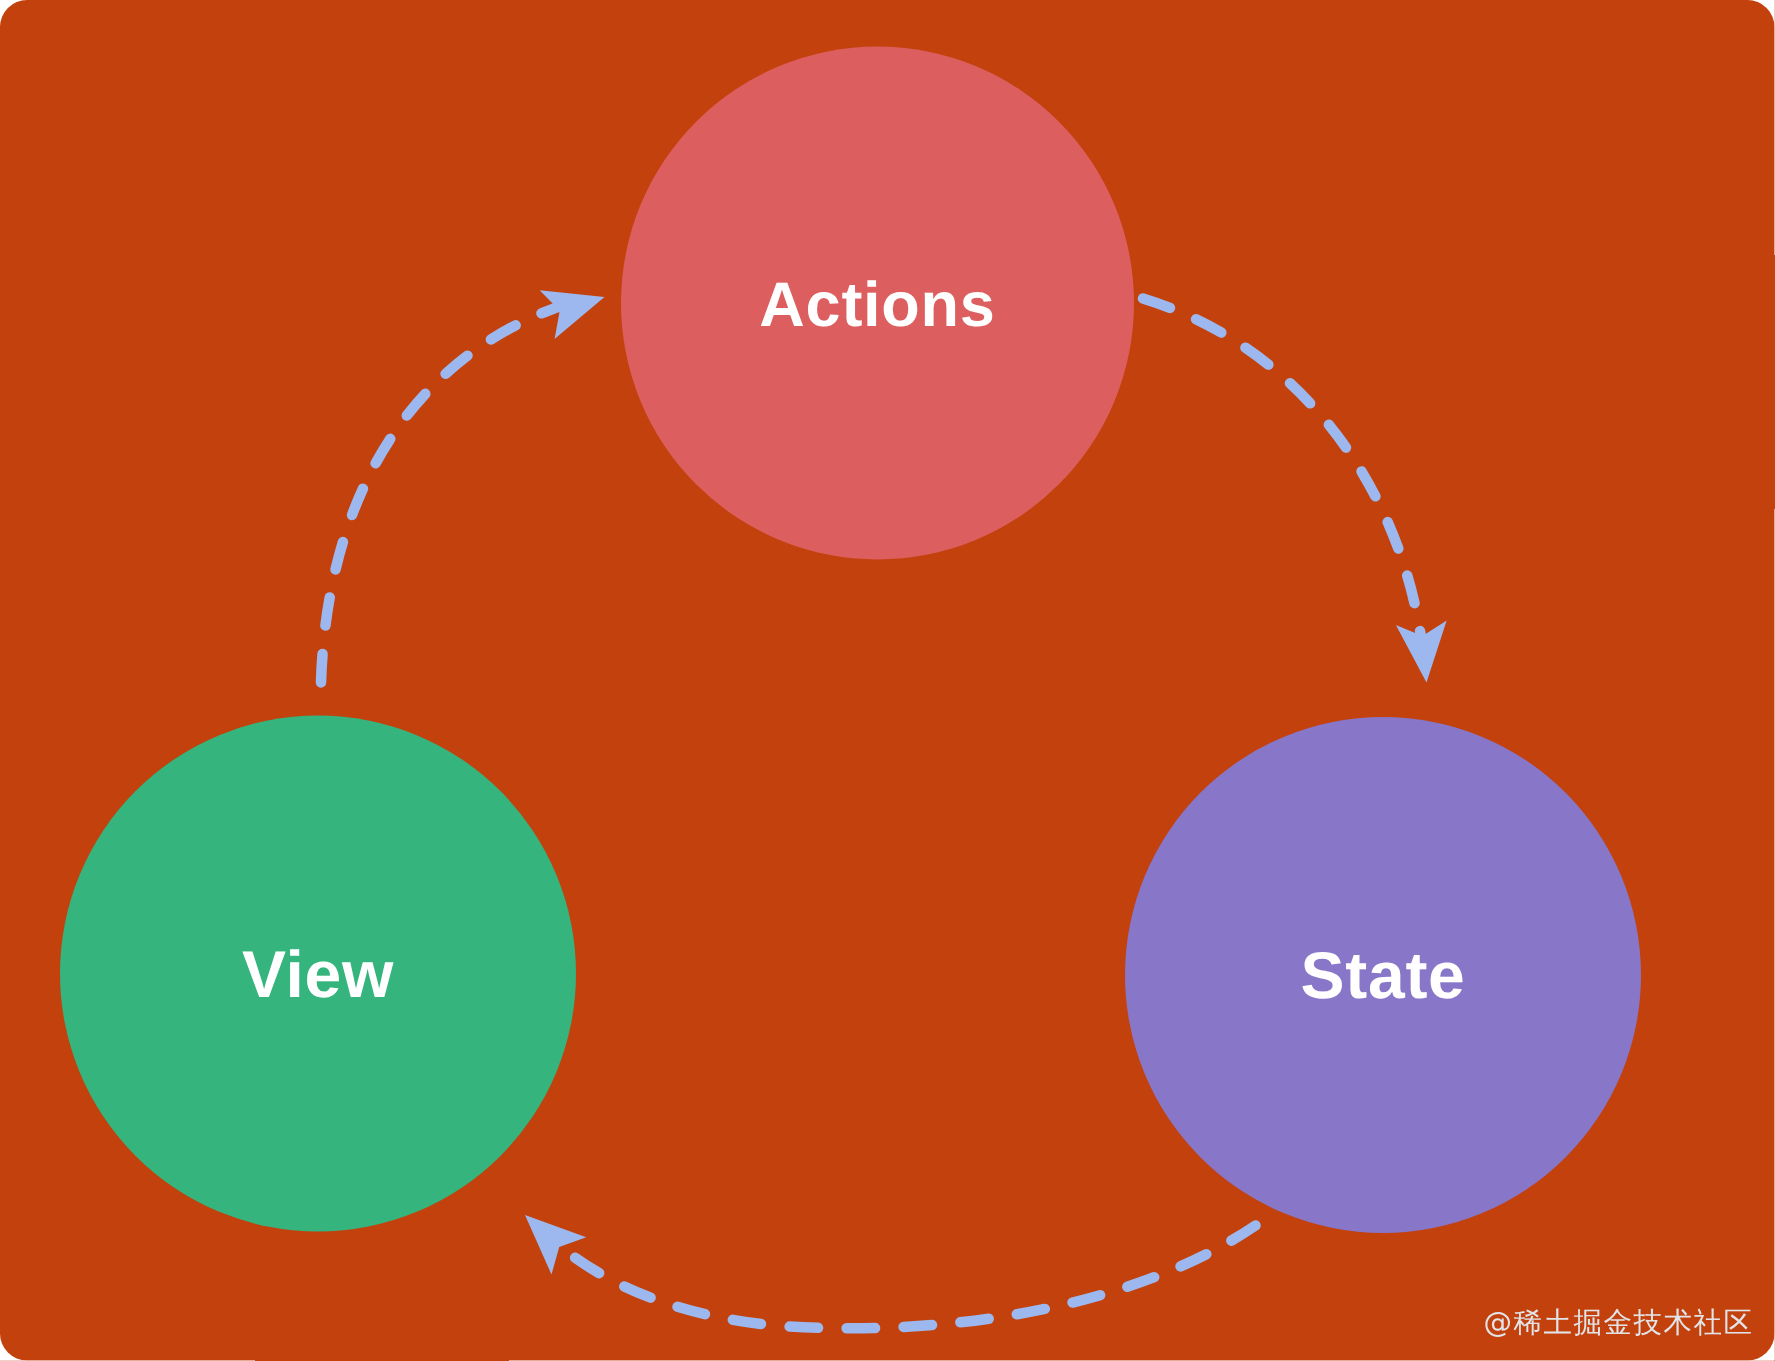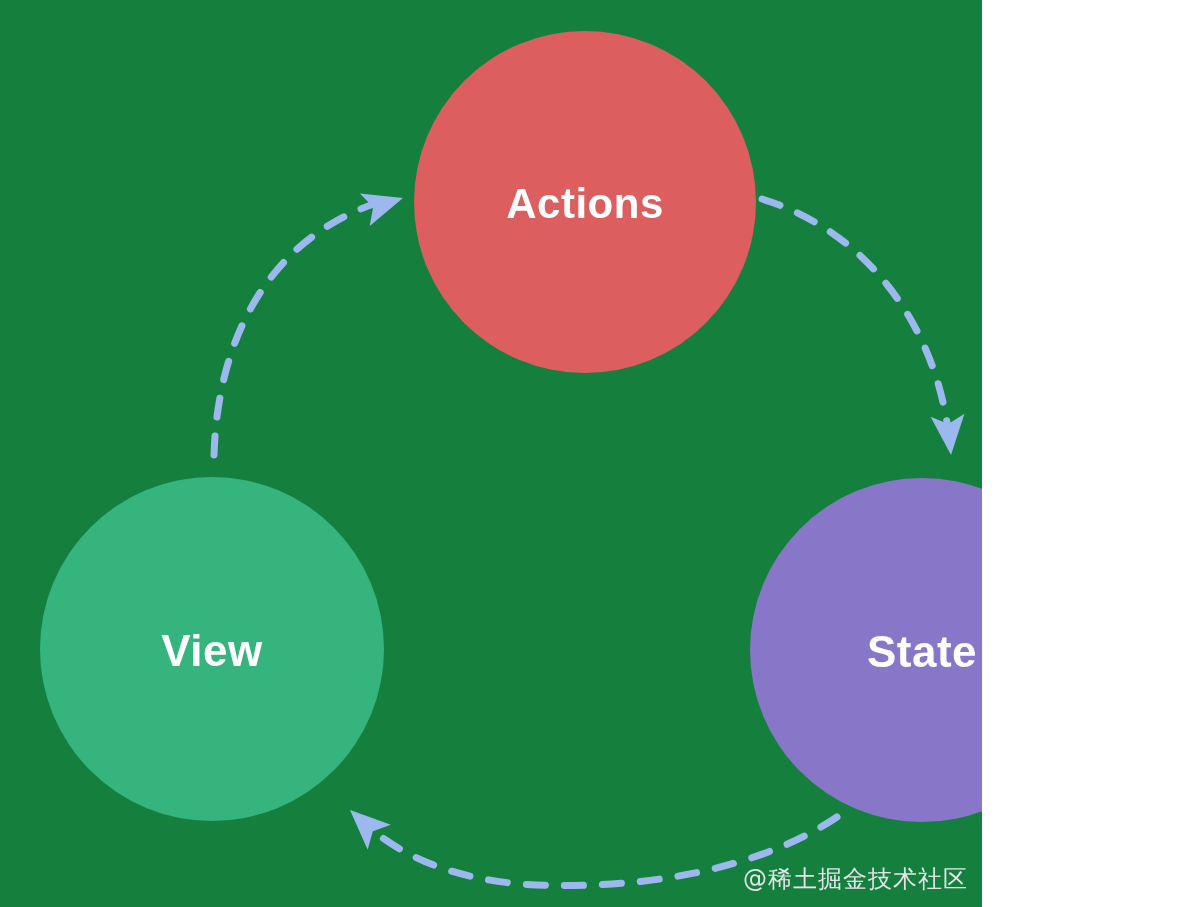--- a/index.html
+++ b/index.html
@@ -7,45 +7,46 @@
     margin: 0;
     padding: 0;
     background: #ffffff;
   }
   body {
     font-family: "Liberation Sans", "DejaVu Sans", sans-serif;
     -webkit-font-smoothing: antialiased;
   }
   #stage {
     position: relative;
-    width: 982px;
+    width: 1183px;
     height: 907px;
-    background: #15803d;
+    background: #c2410c;
     overflow: hidden;
+    border-radius: 18px;
   }
   #diagram-svg {
     position: absolute;
     left: 0;
     top: 0;
     width: 1183px;
     height: 907px;
     display: block;
   }
   .node-label {
     font-weight: bold;
     fill: #ffffff;
     text-anchor: middle;
     dominant-baseline: central;
     letter-spacing: 0.5px;
   }
   .watermark {
     position: absolute;
     right: 14px;
     bottom: 12px;
-    font-size: 24px;
+    font-size: 19px;
     color: #e2e4e8;
     font-family: "DejaVu Sans", "Liberation Sans", sans-serif;
     white-space: nowrap;
     user-select: none;
     letter-spacing: 1px;
   }
 </style>
 </head>
 <body>
 

